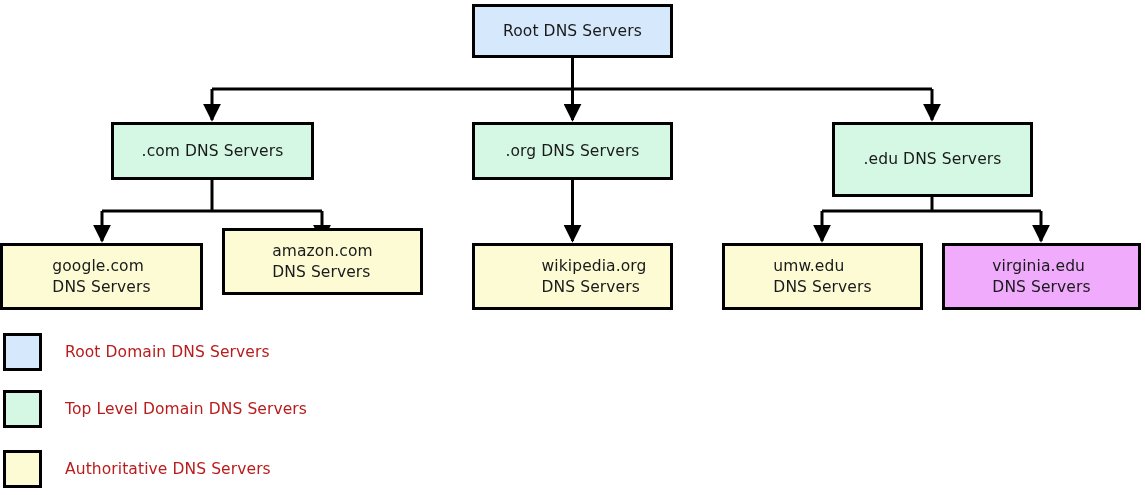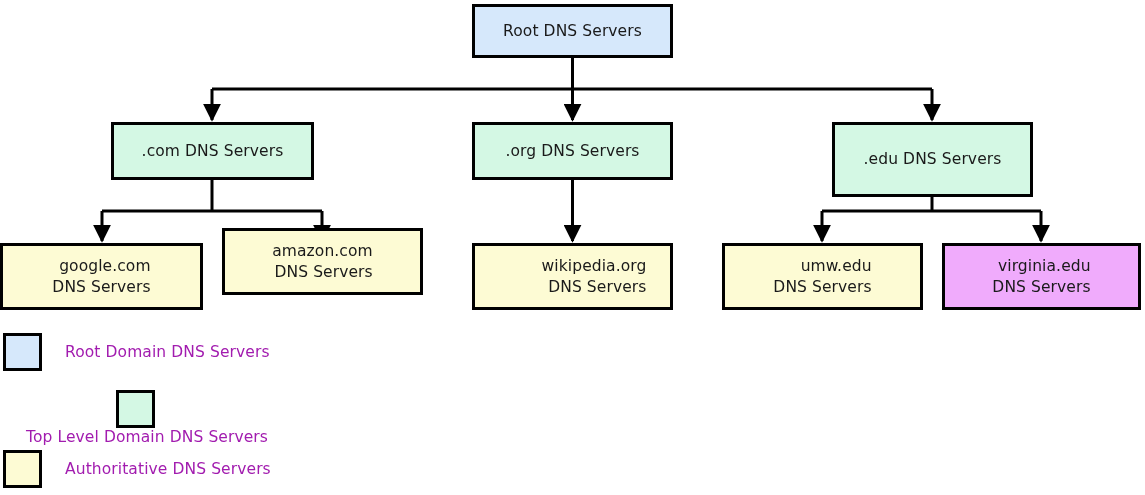--- a/index.html
+++ b/index.html
@@ -25,21 +25,21 @@
     height: 495px;
     pointer-events: none;
   }
   .node {
     position: absolute;
     box-sizing: border-box;
     border: 3px solid #000000;
     display: flex;
     align-items: center;
     justify-content: center;
-    text-align: right;
+    text-align: left;
     font-size: 15.5px;
     line-height: 1.3;
     color: #1a1a1a;
     letter-spacing: 0.1px;
     white-space: pre-line;
   }
   .legend-row {
     position: absolute;
     display: flex;
     align-items: center;
@@ -47,21 +47,21 @@
   .legend-swatch {
     box-sizing: border-box;
     width: 39px;
     height: 38px;
     border: 3px solid #000000;
     flex: 0 0 auto;
   }
   .legend-label {
     margin-left: 23px;
     font-size: 15.5px;
-    color: #a21caf;
+    color: #b91c1c;
     white-space: nowrap;
     letter-spacing: 0.1px;
   }
 </style>
 </head>
 <body>
 
 <div id="diagram">
 
   <svg class="edges" viewBox="0 0 1145 495">
@@ -111,21 +111,21 @@
   <div class="node" style="left: 722px; top: 243px; width: 201px; height: 67px; background: rgb(253, 251, 212); border-color: rgb(0, 0, 0); color: rgb(26, 26, 26);">umw.edu
 DNS Servers</div>
   <div class="node" style="left: 942px; top: 243px; width: 199px; height: 67px; background: #f0abfc; border-color: rgb(0, 0, 0); color: rgb(26, 26, 26);">virginia.edu
 DNS Servers</div>
 
   <div class="legend-row" style="left: 3px; top: 333px;">
     <div class="legend-swatch" style="background: rgb(214, 232, 251);"></div>
     <div class="legend-label">Root Domain DNS Servers</div>
   </div>
 
-  <div class="legend-row" style="left: 3px; top: 390px; flex-direction: column;">
+  <div class="legend-row" style="left: 3px; top: 390px;">
     <div class="legend-swatch" style="background: rgb(212, 248, 228);"></div>
     <div class="legend-label">Top Level Domain DNS Servers</div>
   </div>
 
   <div class="legend-row" style="left: 3px; top: 450px;">
     <div class="legend-swatch" style="background: rgb(253, 251, 212);"></div>
     <div class="legend-label">Authoritative DNS Servers</div>
   </div>
 
 </div>

